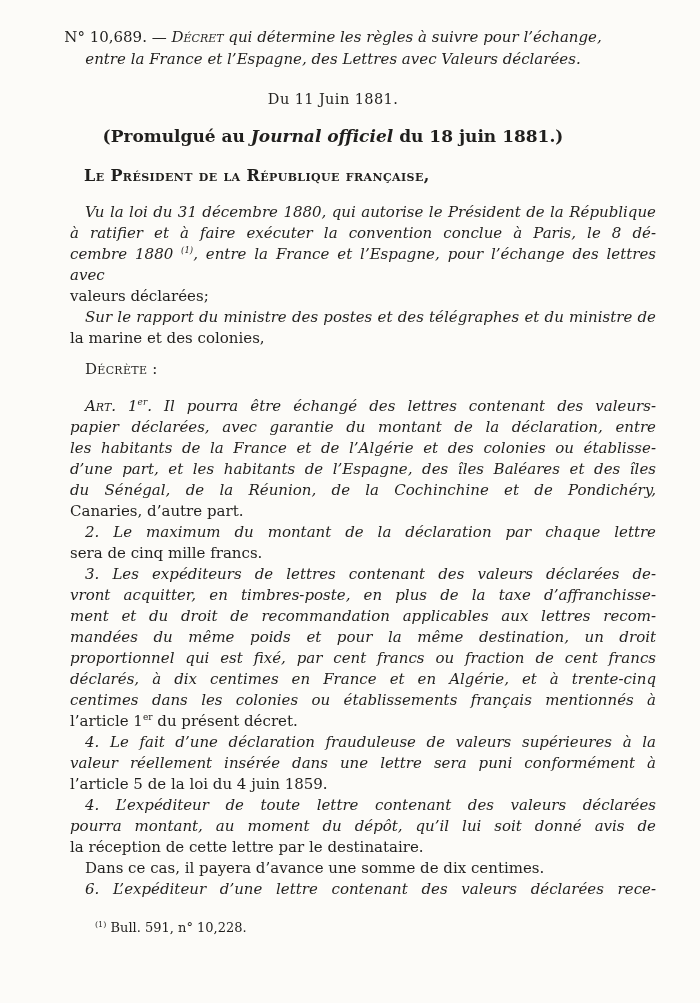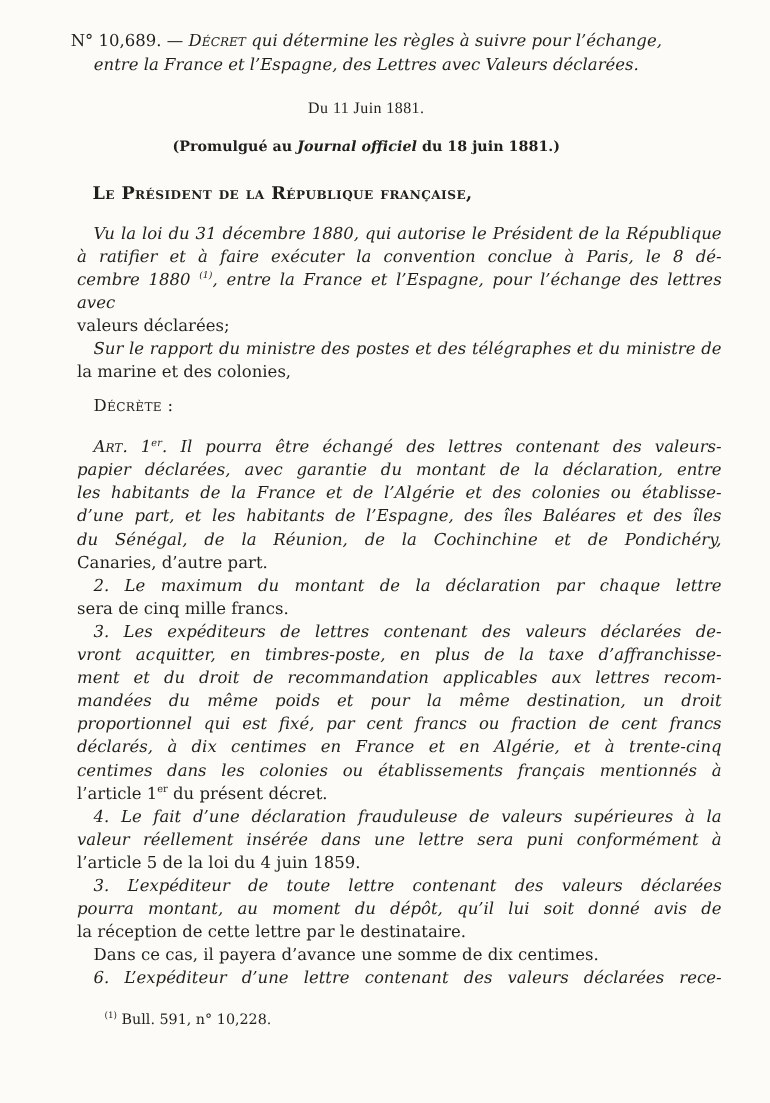--- a/index.html
+++ b/index.html
@@ -16,25 +16,25 @@
   .rm { font-style:normal; }
   .sc { font-variant:small-caps; }
 
   .headline {
     position:absolute; left:40px; top:26px; width:586px;
     text-align:center; font-style:italic;
     font-size:15px; line-height:22px;
   }
   .date-line {
     position:absolute; left:40px; top:91px; width:586px;
-    text-align:center; font-size:14.5px; letter-spacing:0.4px;font-family:Liberation Serif, serif;
+    text-align:center; font-size:14.5px; letter-spacing:0.4px;
   }
   .promulgation {
     position:absolute; left:40px; top:126px; width:586px;
-    text-align:center; font-size:13px; font-weight:bold;
+    text-align:center; font-size:17px; font-weight:bold;
   }
   .salutation {
     position:absolute; left:84px; top:166px;
     font-size:16px; font-weight:bold; font-variant:small-caps;
     letter-spacing:0.4px;
     text-align:right;
   }
   .body-text {
     position:absolute; left:70px; top:202px; width:586px;
     font-size:15px; line-height:21px;
@@ -126,21 +126,21 @@
       </div>
     </div>
 
     <div>
       <div class="ln jl ind">4. Le fait d’une déclaration frauduleuse de valeurs supérieures à la</div>
       <div class="ln jl">valeur réellement insérée dans une lettre sera puni conformément à</div>
       <div class="ln">l’article 5 de la loi du 4 juin 1859.</div>
     </div>
 
     <div>
-      <div class="ln jl ind">3. L’expéditeur de toute lettre contenant des valeurs déclarées</div>
+      <div class="ln jl ind">4. L’expéditeur de toute lettre contenant des valeurs déclarées</div>
       <div class="ln jl">pourra montant, au moment du dépôt, qu’il lui soit donné avis de</div>
       <div class="ln">la réception de cette lettre par le destinataire.</div>
       <div class="ln ind">Dans ce cas, il payera d’avance une somme de dix centimes.</div>
     </div>
 
     <div>
       <div class="ln jl ind">6. L’expéditeur d’une lettre contenant des valeurs déclarées rece-</div>
     </div>
 
   </div>

